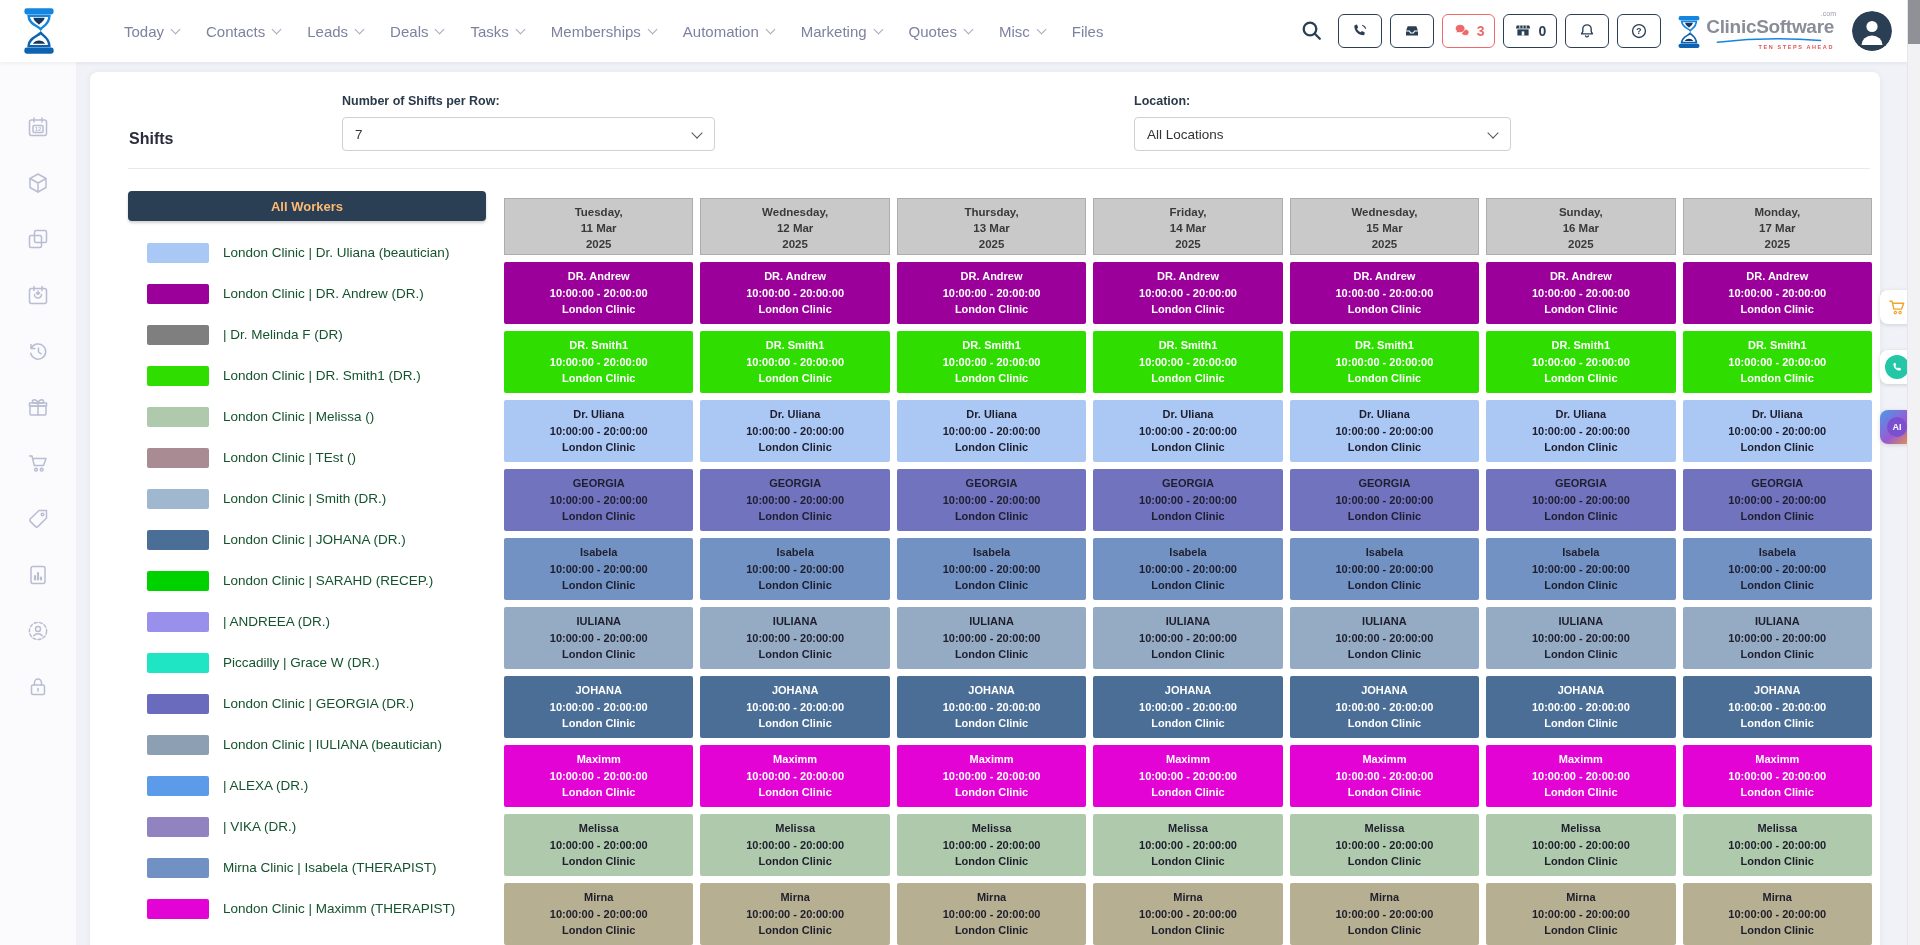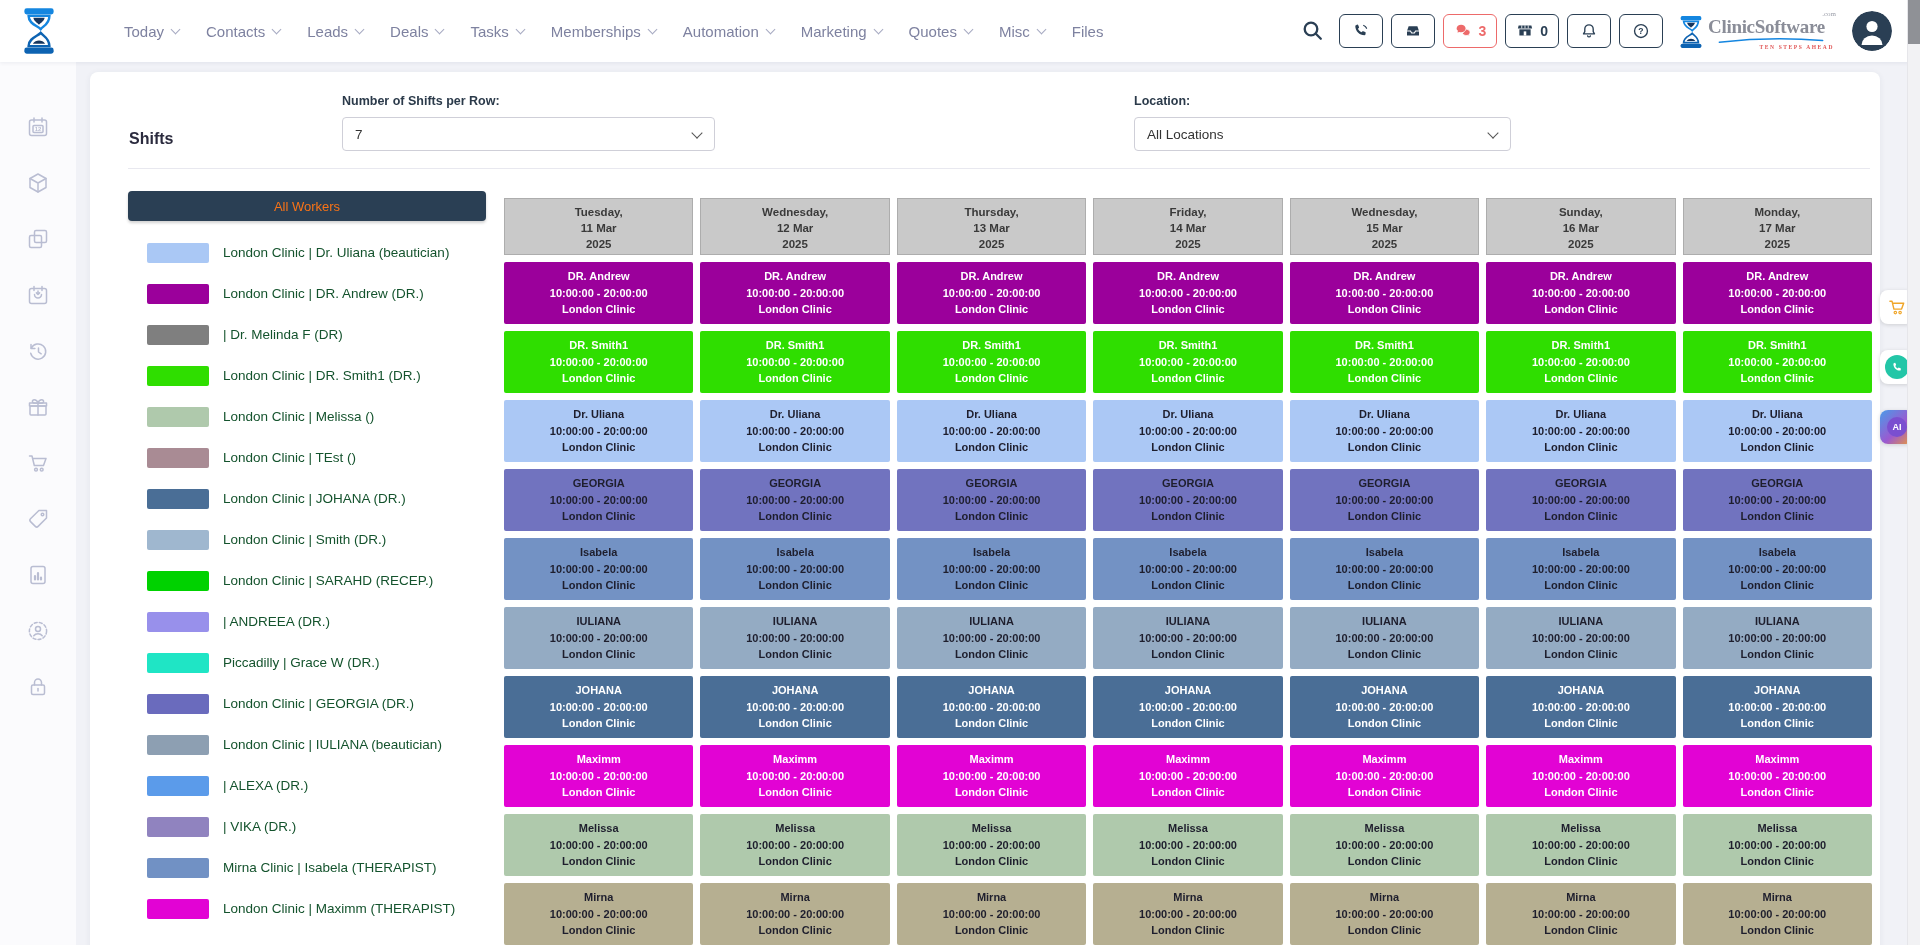--- a/index.html
+++ b/index.html
@@ -17,21 +17,21 @@
   .top-right { position:absolute; right:28px; top:0; height:62px; display:flex; align-items:center; gap:8px; }
   .tb-search { width:24px; height:24px; margin-right:6px; cursor:pointer; }
   .tb-btn { height:34px; min-width:44px; padding:0 10px; border:1.5px solid #2a3f54; border-radius:6px;
     background:#fff; display:flex; align-items:center; justify-content:center; gap:6px; cursor:pointer; }
   .tb-btn svg { width:18px; height:18px; }
   .tb-btn.coral { border-color:#ed6a6a; }
   .badge-coral { color:#ed6a6a; font-size:14px; font-weight:bold; }
   .badge-navy { color:#2a3f54; font-size:14px; font-weight:bold; }
   .brand { display:flex; align-items:flex-start; gap:5px; margin:0 10px 0 8px; cursor:pointer; }
   .brand-hour { width:24px; height:36px; margin-top:2px; }
-  .brand-text { position:relative; padding-top:6px;font-family:Liberation Serif, serif; }
+  .brand-text { position:relative; padding-top:6px; }
   .brand-name { font-size:19px; color:#8a8d98; font-weight:600; letter-spacing:-.3px; line-height:18px; }
   .brand-com { position:absolute; right:-2px; top:-2px; font-size:7px; color:#9a9da8; }
   .brand-swoosh { display:block; width:126px; height:5px; margin-top:1px; }
   .brand-tag { display:block; text-align:right; font-size:5.5px; color:#e05555; letter-spacing:1.6px; font-weight:bold; margin-top:1px; }
   .avatar { width:40px; height:40px; border-radius:50%; overflow:hidden; cursor:pointer; flex:0 0 auto; }
 
   
   .siderail { position:absolute; left:0; top:62px; width:76px; height:883px; background:#fbfbfd; }
   .side-icon { width:24px; height:24px; margin:0 auto; position:absolute; left:26px; cursor:pointer; }
   .side-icon svg { width:24px; height:24px; }
@@ -51,22 +51,22 @@
     border-right:1.8px solid #555; border-bottom:1.8px solid #555; transform:rotate(45deg); }
   input.control { outline:none; }
   .search-focus { border:1px solid #7fc8f2 !important; box-shadow:0 0 4px rgba(90,180,240,.55); }
   .g1 { left:214px; width:373px; } .g2 { left:626px; width:358px; }
   .g3 { left:1006px; width:377px; } .g4 { left:1401px; width:380px; }
   .hr { border-top:1px solid #e8e8ef; margin-right:2px; }
 
   
   .content { display:flex; align-items:flex-start; }
   .workers { width:358px; flex:0 0 358px; margin-top:22px; }
-  .workers-header { height:30px; background:#2a3f54; border-radius:4px; color:#f97316; font-size:13px;
-    font-weight:normal; display:flex; align-items:center; justify-content:center; cursor:pointer;
+  .workers-header { height:30px; background:#2a3f54; border-radius:4px; color:#fdba74; font-size:13px;
+    font-weight:bold; display:flex; align-items:center; justify-content:center; cursor:pointer;
     box-shadow:0 2px 3px rgba(0,0,0,.18); }
   .worker-list { margin-top:11px; }
   .worker-row { height:41px; display:flex; align-items:center; padding-left:19px; cursor:pointer; }
   .swatch { width:62px; height:20px; border-radius:2px; flex:0 0 62px; margin-right:14px; }
   .worker-label { font-size:13.5px; color:#14532d; white-space:nowrap; }
 
   .calendar { flex:1; margin-left:18px; margin-top:29px; display:grid;
     grid-template-columns:repeat(7,1fr); column-gap:7px; }
   .day-header { height:57px; background:#c9c9c9; border:1px solid #adadad; text-align:center;
     font-size:11.5px; font-weight:600; color:#3a3a3a; line-height:16px; padding-top:5px; }
@@ -320,26 +320,26 @@
           </div>
           <div class="worker-row">
             <span class="swatch" style="background: rgb(175, 201, 172);"></span>
             <span class="worker-label">London Clinic | Melissa ()</span>
           </div>
           <div class="worker-row">
             <span class="swatch" style="background: rgb(169, 139, 148);"></span>
             <span class="worker-label">London Clinic | TEst ()</span>
           </div>
           <div class="worker-row">
+            <span class="swatch" style="background: rgb(159, 183, 207);"></span>
+            <span class="worker-label">London Clinic | Smith (DR.)</span>
+          </div>
+          <div class="worker-row">
             <span class="swatch" style="background: rgb(74, 110, 150);"></span>
             <span class="worker-label">London Clinic | JOHANA (DR.)</span>
-          </div>
-          <div class="worker-row">
-            <span class="swatch" style="background: rgb(159, 183, 207);"></span>
-            <span class="worker-label">London Clinic | Smith (DR.)</span>
           </div>
           <div class="worker-row">
             <span class="swatch" style="background: rgb(0, 210, 0);"></span>
             <span class="worker-label">London Clinic | SARAHD (RECEP.)</span>
           </div>
           <div class="worker-row">
             <span class="swatch" style="background: rgb(152, 144, 235);"></span>
             <span class="worker-label">| ANDREEA (DR.)</span>
           </div>
           <div class="worker-row">

